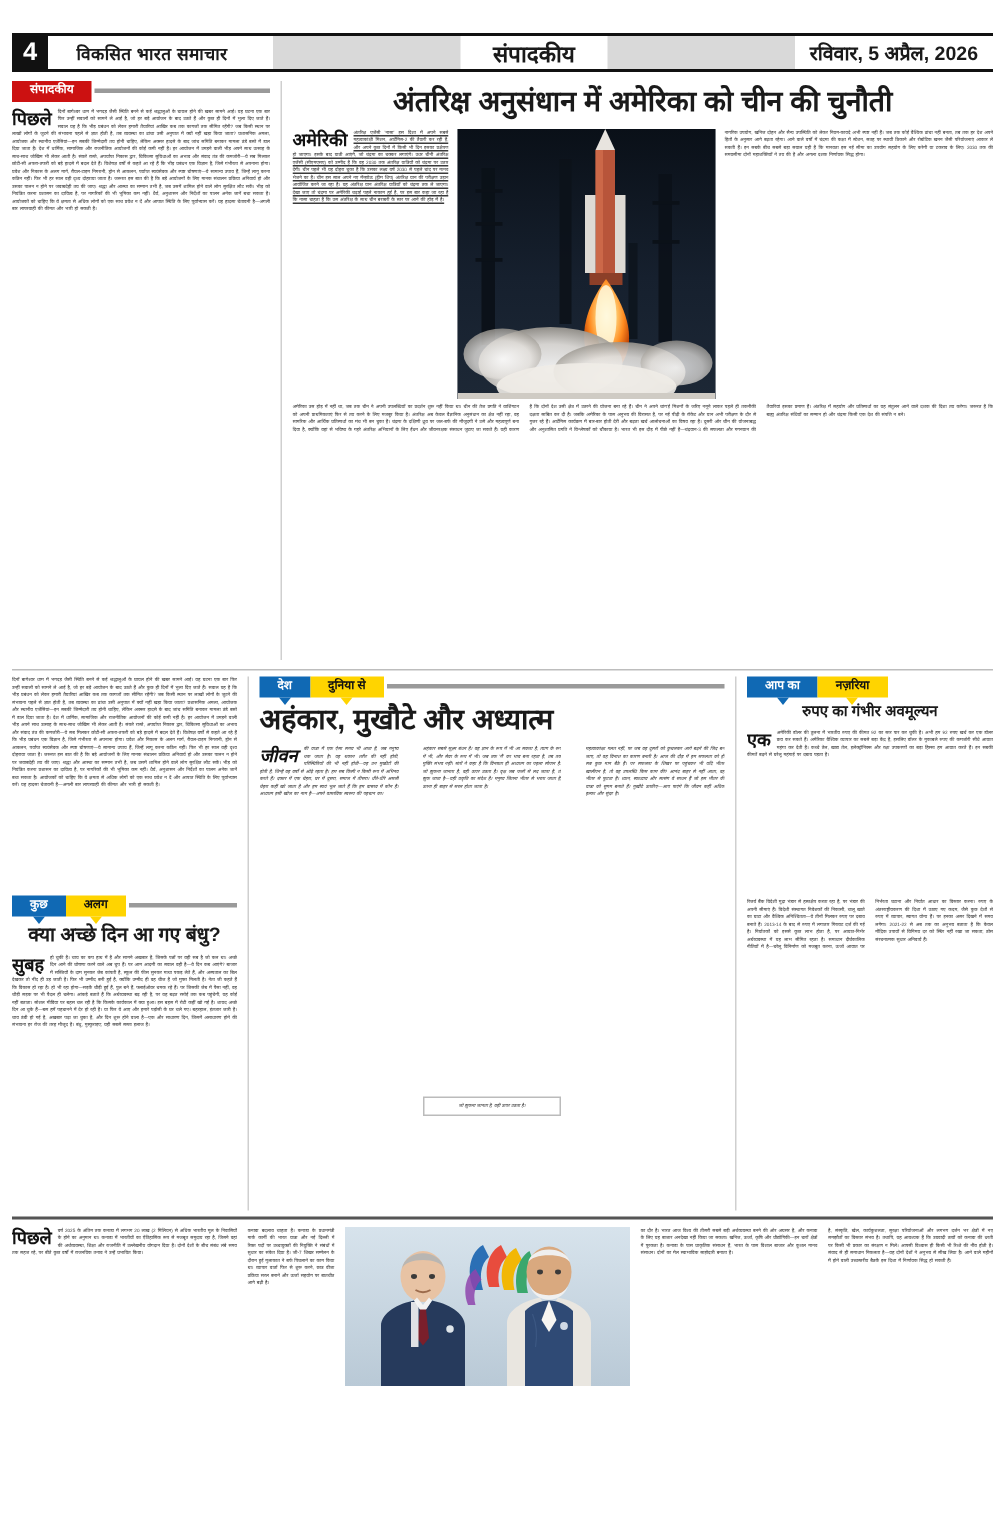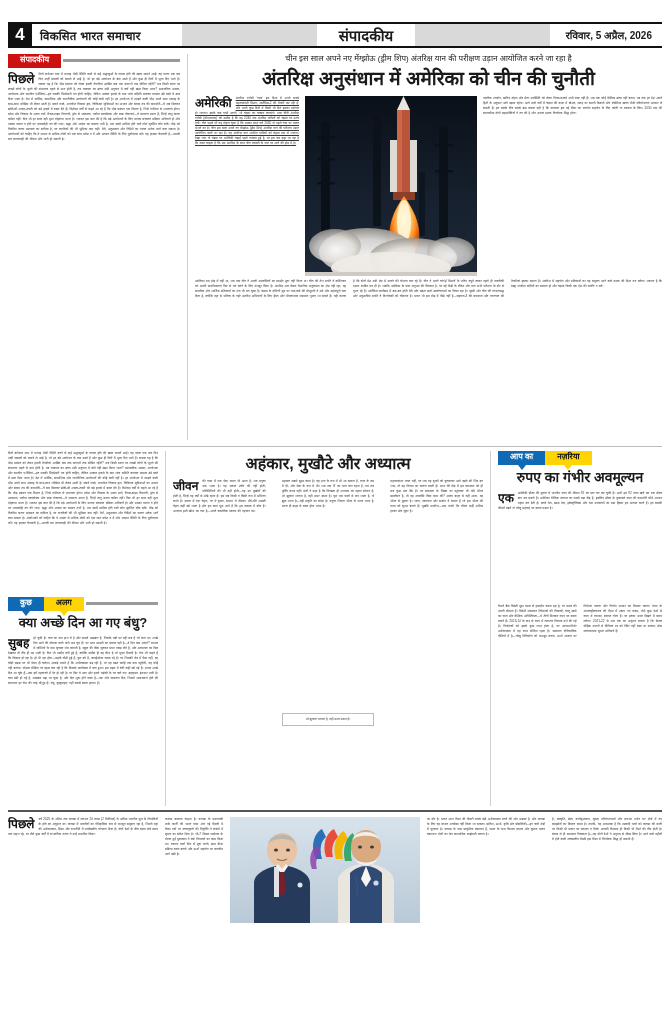--- a/index.html
+++ b/index.html
@@ -20,36 +20,36 @@
     background:#d9d9d9;
     border-top:2px solid #111;
     border-bottom:2px solid #111;
   }
   .page-num {
     width:24px; background:#111; color:#fff;
     font-weight:bold; font-size:17px;
     display:flex; align-items:center; justify-content:center;
   }
   .paper-name {
-    background:#fff; padding:0 8px;
+    background:#fff; padding:0 19px;
     display:flex; align-items:center;
     font-size:11.5px; font-weight:bold; letter-spacing:.3px;
     min-width:150px;
     text-align:center;
   }
   .mast-spacer { flex:1; }
   .section-title {
     background:#fff; padding:0 22px;
     display:flex; align-items:center;
     font-size:15px; font-weight:bold;
   }
   .mast-date {
     background:#fff; padding:0 10px;
     display:flex; align-items:center;
-    font-size:10px; font-weight:bold;
+    font-size:13px; font-weight:bold;
     min-width:112px; justify-content:flex-end;
   }
 
   
   .page { padding:0 8px; }
 
   .tag-row { display:flex; align-items:center; margin-bottom:4px; }
   .tag {
     font-size:8px; font-weight:bold; color:#fff;
     padding:2px 12px 3px 12px; position:relative; line-height:1.1;
@@ -64,21 +64,21 @@
   .tag.yellow { background:#ffd400; color:#111; }
   .tag.yellow::after{
     content:""; position:absolute; left:50%; bottom:-5px;
     margin-left:-4px; border-left:4px solid transparent;
     border-right:4px solid transparent; border-top:5px solid #ffd400;
   }
   .tag-rule { flex:1; height:3px; background:#9a9a9a; margin-left:2px; }
 
   h1.hl { font-size:15px; font-weight:bold; margin:3px 0 5px 0; line-height:1.25; }
   h1.hl.big { font-size:19px; text-align:center; }
-  h1.hl.mid { font-size:16px; text-align:center; }
+  h1.hl.mid { font-size:19px; text-align:left; }
   h1.hl.ctr { text-align:center; }
   .kicker { font-size:8px; text-align:center; margin:0 0 2px 0; line-height:1.3; }
 
   
   .body-text { font-size:3.1px; line-height:1.62; text-align:justify; color:#3a3a3a;
                word-spacing:.4px; hyphens:none; }
   .cols2 { column-count:2; column-gap:7px; }
   .cols3 { column-count:3; column-gap:7px; }
   .dropcap { font-size:12px; font-weight:bold; float:left; line-height:1;
              margin:1px 4px 0 0; color:#111; }
@@ -121,21 +121,20 @@
       <div class="tag-row">
         <span class="tag red">संपादकीय</span>
         <span class="tag-rule"></span>
       </div>
       <div class="body-text" style="height:368px; overflow:hidden;">
         <span class="dropcap">पिछले</span><span>दिनों बागेश्वर धाम में भगदड़ जैसी स्थिति बनने से कई श्रद्धालुओं के घायल होने की खबर सामने आई। यह घटना एक बार फिर उन्हीं सवालों को सामने ले आई है, जो हर बड़े आयोजन के बाद उठते हैं और कुछ ही दिनों में भुला दिए जाते हैं। सवाल यह है कि भीड़ प्रबंधन को लेकर हमारी तैयारियां आखिर कब तक कागजों तक सीमित रहेंगी? जब किसी स्थान पर लाखों लोगों के जुटने की संभावना पहले से ज्ञात होती है, तब व्यवस्था का ढांचा उसी अनुपात में क्यों नहीं खड़ा किया जाता? प्रशासनिक अमला, आयोजक और स्थानीय एजेंसियां—इन सबकी जिम्मेदारी तय होनी चाहिए, लेकिन अक्सर हादसे के बाद जांच समिति बनाकर मामला ठंडे बस्ते में डाल दिया जाता है। देश में धार्मिक, सामाजिक और राजनीतिक आयोजनों की कोई कमी नहीं है। हर आयोजन में उमड़ने वाली भीड़ अपने साथ उत्साह के साथ-साथ जोखिम भी लेकर आती है। संकरे रास्ते, अपर्याप्त निकास द्वार, चिकित्सा सुविधाओं का अभाव और संवाद तंत्र की कमजोरी—ये सब मिलकर छोटी-सी अफरा-तफरी को बड़े हादसे में बदल देते हैं। विशेषज्ञ वर्षों से कहते आ रहे हैं कि भीड़ प्रबंधन एक विज्ञान है, जिसे गंभीरता से अपनाना होगा। प्रवेश और निकास के अलग मार्ग, रीयल-टाइम निगरानी, ड्रोन से आकलन, पर्याप्त स्वयंसेवक और स्पष्ट घोषणाएं—ये सामान्य उपाय हैं, जिन्हें लागू करना कठिन नहीं। फिर भी हर साल वही दृश्य दोहराया जाता है। जरूरत इस बात की है कि बड़े आयोजनों के लिए मानक संचालन प्रक्रिया अनिवार्य हो और उसका पालन न होने पर जवाबदेही तय की जाए। श्रद्धा और आस्था का सम्मान तभी है, जब उसमें शामिल होने वाले लोग सुरक्षित लौट सकें। भीड़ को नियंत्रित करना प्रशासन का दायित्व है, पर नागरिकों की भी भूमिका कम नहीं। धैर्य, अनुशासन और निर्देशों का पालन अनेक जानें बचा सकता है। आयोजकों को चाहिए कि वे क्षमता से अधिक लोगों को एक साथ प्रवेश न दें और आपात स्थिति के लिए पूर्वाभ्यास करें। यह हादसा चेतावनी है—अगली बार लापरवाही की कीमत और भारी हो सकती है।</span>
       </div>
     </div>
 
     <div class="colMid vline" style="padding-left:7px;">
-      <div class="kicker">चीन इस साल अपने नए मेंग्झोऊ (ड्रीम शिप) अंतरिक्ष यान की परीक्षण उड़ान आयोजित करने जा रहा है</div>
       <h1 class="hl big">अंतरिक्ष अनुसंधान में अमेरिका को चीन की चुनौती</h1>
 
       <div class="flexrow" style="gap:6px;">
 
         <div class="body-text" style="width:104px; height:180px; overflow:hidden;text-decoration:underline;">
           <span class="dropcap">अमेरिकी</span><span>अंतरिक्ष एजेंसी 'नासा' इस दिशा में अपने सबसे महत्वाकांक्षी मिशन, आर्टेमिस-2 की तैयारी कर रही है, और अपने कुछ दिनों में किसी भी दिन इसका प्रक्षेपण हो जाएगा। इसके बाद यात्री आएंगे, जो चंद्रमा का चक्कर लगाएंगे। उधर चीनी अंतरिक्ष एजेंसी (सीएमएसए) को उम्मीद है कि वह 2030 तक अंतरिक्ष यात्रियों को चंद्रमा पर उतार देगी। चीन पहले भी यह दोहरा चुका है कि उसका लक्ष्य वर्ष 2030 से पहले चांद पर मानव भेजने का है। चीन इस साल अपने नए मेंग्झोऊ (ड्रीम शिप) अंतरिक्ष यान की परीक्षण उड़ान आयोजित करने जा रहा है। यह अंतरिक्ष यान अंतरिक्ष यात्रियों को चंद्रमा तक ले जाएगा। देखा जाए तो चंद्रमा पर अमेरिकी चढ़ाई पहले नाकाम हुई है, पर इस बार कहा जा रहा है कि नासा चाहता है कि उस अंतरिक्ष के साथ चीन बराबरी के स्तर पर आने की होड़ में है।</span>
         </div>
 
         <div class="photo" style="width:172px; height:180px;">
           <svg width="172" height="180" viewBox="0 0 172 180">
@@ -214,22 +213,27 @@
         <span class="tag yellow">अलग</span>
         <span class="tag-rule"></span>
       </div>
       <h1 class="hl ctr" style="font-size:13px;">क्या अच्छे दिन आ गए बंधु?</h1>
       <div class="body-text" style="height:170px; overflow:hidden;">
         <span class="dropcap">सुबह</span><span>हो चुकी है। चाय का कप हाथ में है और सामने अखबार है, जिसके पन्नों पर वही सब है जो कल था। अच्छे दिन आने की घोषणा करने वाले अब चुप हैं। पर आम आदमी का सवाल वही है—वे दिन कब आएंगे? बाजार में सब्जियों के दाम सुनकर जेब कांपती है, स्कूल की फीस सुनकर माथा पकड़ लेते हैं, और अस्पताल का बिल देखकर तो नींद ही उड़ जाती है। फिर भी उम्मीद बनी हुई है, क्योंकि उम्मीद ही वह चीज है जो मुफ्त मिलती है। नेता जी कहते हैं कि विकास हो रहा है। हो भी रहा होगा—सड़कें चौड़ी हुई हैं, पुल बने हैं, फ्लाईओवर चमक रहे हैं। पर जिसकी जेब में पैसा नहीं, वह चौड़ी सड़क पर भी पैदल ही चलेगा। आंकड़े बताते हैं कि अर्थव्यवस्था बढ़ रही है, पर वह बढ़त रसोई तक कब पहुंचेगी, यह कोई नहीं बताता। सोशल मीडिया पर बहस चल रही है कि किसके कार्यकाल में क्या हुआ। इस बहस में रोटी कहीं खो गई है। शायद अच्छे दिन आ चुके हैं—बस हमें पहचानने में देर हो रही है। या फिर वे आए और हमारे पड़ोसी के घर चले गए। बहरहाल, इंतजार जारी है। चाय ठंडी हो गई है, अखबार पढ़ा जा चुका है, और दिन शुरू होने वाला है—एक और साधारण दिन, जिसमें असाधारण होने की संभावना हर रोज की तरह मौजूद है। बंधु, मुस्कुराइए; यही सबसे सस्ता इलाज है।</span>
       </div>
     </div>
 
     <div class="colMid vline" style="padding-left:7px;">
+      <div class="tag-row">
+        <span class="tag blue">देश</span>
+        <span class="tag yellow">दुनिया से</span>
+        <span class="tag-rule"></span>
+      </div>
       <h1 class="hl mid">अहंकार, मुखौटे और अध्यात्म</h1>
-      <div class="flexrow" style="gap:16px;">
+      <div class="flexrow" style="gap:16px;font-style:italic;">
         <div class="body-text" style="flex:1; height:310px; overflow:hidden;">
           <span class="dropcap">जीवन</span><span>की यात्रा में एक ऐसा समय भी आता है, जब मनुष्य थक जाता है। यह थकान शरीर की नहीं होती, परिस्थितियों की भी नहीं होती—यह उन मुखौटों की होती है, जिन्हें वह वर्षों से ओढ़े रहता है। हम सब किसी न किसी रूप में अभिनय करते हैं। दफ्तर में एक चेहरा, घर में दूसरा, समाज में तीसरा। धीरे-धीरे असली चेहरा कहीं खो जाता है और हम स्वयं भूल जाते हैं कि हम वास्तव में कौन हैं। अध्यात्म इसी खोज का नाम है—अपने वास्तविक स्वरूप की पहचान का।</span>
         </div>
         <div style="flex:1;">
           <div class="body-text" style="height:230px; overflow:hidden;">
             <span>अहंकार सबसे सूक्ष्म बंधन है। वह ज्ञान के रूप में भी आ सकता है, त्याग के रूप में भी, और सेवा के रूप में भी। जब तक 'मैं' का भाव बना रहता है, तब तक मुक्ति संभव नहीं। संतों ने कहा है कि विनम्रता ही अध्यात्म का पहला सोपान है। जो झुकना जानता है, वही ऊपर उठता है। वृक्ष जब फलों से लद जाता है, तो झुक जाता है—यही प्रकृति का संदेश है। मनुष्य जितना भीतर से भरता जाता है, उतना ही बाहर से सरल होता जाता है।</span>
           </div>
           <div class="quotebox">
             <span>जो झुकना जानता है, वही ऊपर उठता है।</span>
           </div>
@@ -238,21 +242,21 @@
           <span>महत्वाकांक्षा गलत नहीं, पर जब वह दूसरों को कुचलकर आगे बढ़ने की जिद बन जाए, तो वह विनाश का कारण बनती है। आज की दौड़ में हम सफलता को ही सब कुछ मान बैठे हैं। पर सफलता के शिखर पर पहुंचकर भी यदि भीतर खालीपन है, तो वह उपलब्धि किस काम की? आनंद बाहर से नहीं आता, वह भीतर से फूटता है। ध्यान, स्वाध्याय और सत्संग वे साधन हैं जो इस भीतर की यात्रा को सुगम बनाते हैं। मुखौटे उतारिए—आप पाएंगे कि जीवन कहीं अधिक हल्का और सुंदर है।</span>
         </div>
       </div>
     </div>
 
     <div class="colR vline" style="padding-left:7px;">
       <div class="tag-row" style="">
         <span class="tag blue">आप का</span>
         <span class="tag yellow">नज़रिया</span>
       </div>
-      <h1 class="hl ctr" style="font-size:14px;">रुपए का गंभीर अवमूल्यन</h1>
+      <h1 class="hl ctr" style="font-size:10px;">रुपए का गंभीर अवमूल्यन</h1>
       <div class="body-text" style="height:110px; overflow:hidden;">
         <span class="dropcap">एक</span><span>अमेरिकी डॉलर की तुलना में भारतीय रुपए की कीमत 92 का स्तर पार कर चुकी है। अभी हम 92 रुपए खर्च कर एक डॉलर क्रय कर सकते हैं। अमेरिका वैश्विक व्यापार का सबसे बड़ा केंद्र है, इसलिए डॉलर के मुकाबले रुपए की कमजोरी सीधे आयात महंगा कर देती है। कच्चे तेल, खाद्य तेल, इलेक्ट्रॉनिक्स और रक्षा उपकरणों का बड़ा हिस्सा हम आयात करते हैं। इन सबकी कीमतें बढ़ने से घरेलू महंगाई पर दबाव पड़ता है।</span>
       </div>
       <div class="body-text cols2" style="height:200px; overflow:hidden; margin-top:3px;">
         <span>रिजर्व बैंक विदेशी मुद्रा भंडार से हस्तक्षेप करता रहा है, पर भंडार की अपनी सीमाएं हैं। विदेशी संस्थागत निवेशकों की निकासी, चालू खाते का घाटा और वैश्विक अनिश्चितता—ये तीनों मिलकर रुपए पर दबाव बनाते हैं। 2013-14 के बाद से रुपए में लगातार गिरावट दर्ज की गई है। निर्यातकों को इससे कुछ लाभ होता है, पर आयात-निर्भर अर्थव्यवस्था में यह लाभ सीमित रहता है।</span>
         <span>समाधान दीर्घकालिक नीतियों में है—घरेलू विनिर्माण को मजबूत करना, ऊर्जा आयात पर निर्भरता घटाना और निर्यात आधार का विस्तार करना। रुपए के अंतरराष्ट्रीयकरण की दिशा में उठाए गए कदम, जैसे कुछ देशों से रुपए में व्यापार, स्वागत योग्य हैं। पर इनका असर दिखने में समय लगेगा। 2021-22 से अब तक का अनुभव बताता है कि केवल मौद्रिक उपायों से विनिमय दर को स्थिर नहीं रखा जा सकता; ठोस संरचनात्मक सुधार अनिवार्य हैं।</span>
       </div>
     </div>
   </div>
 

